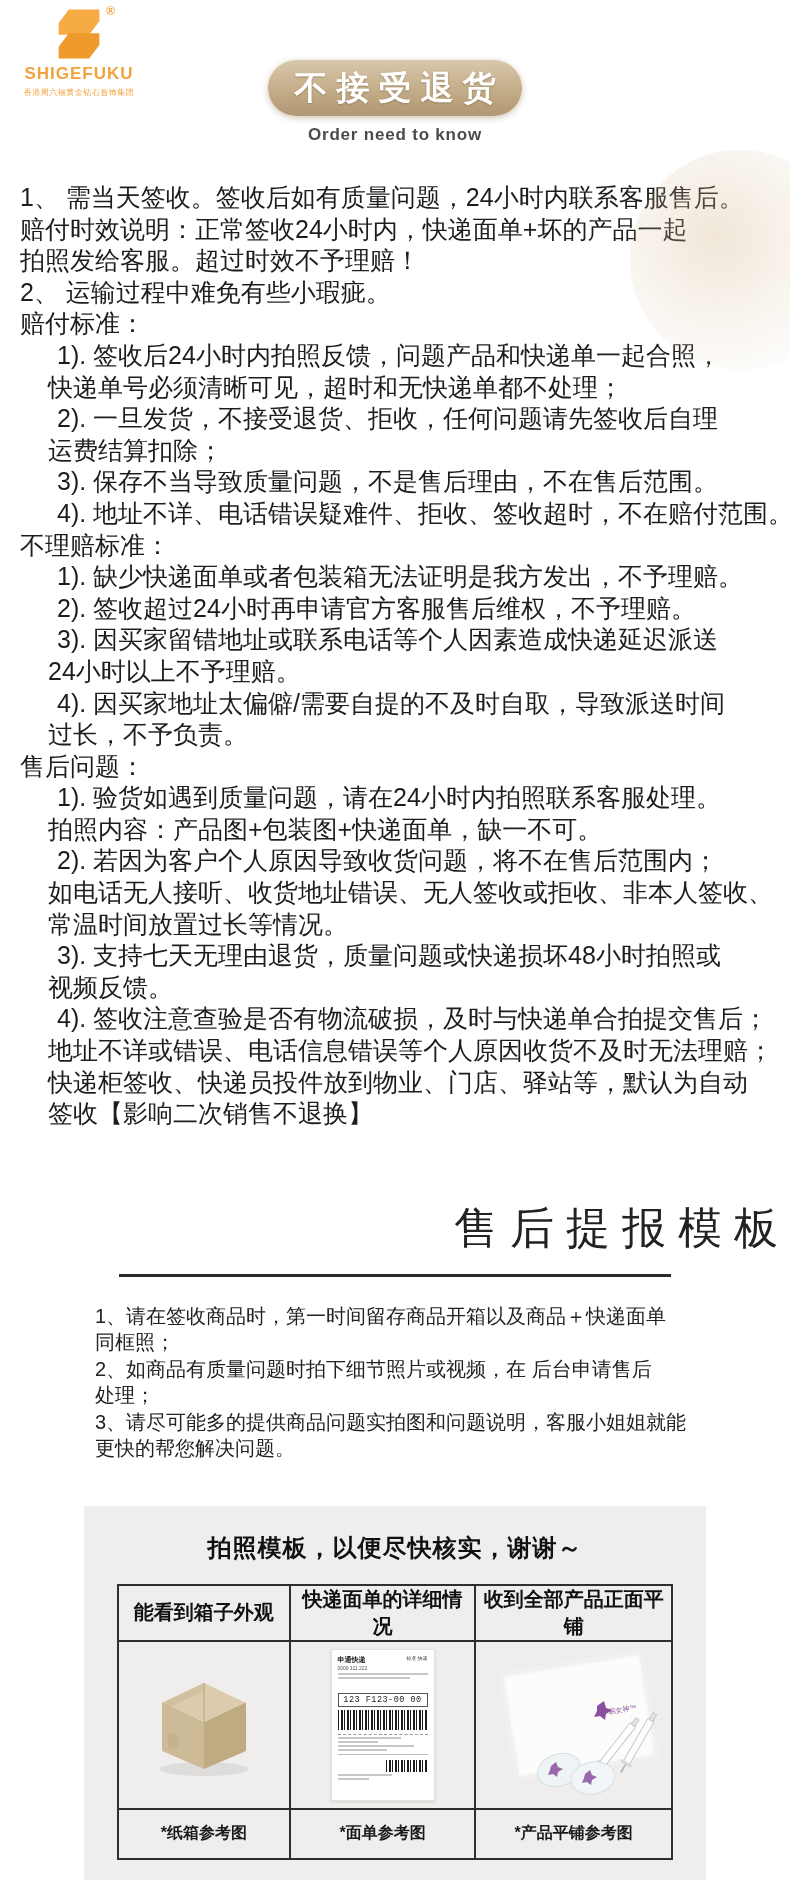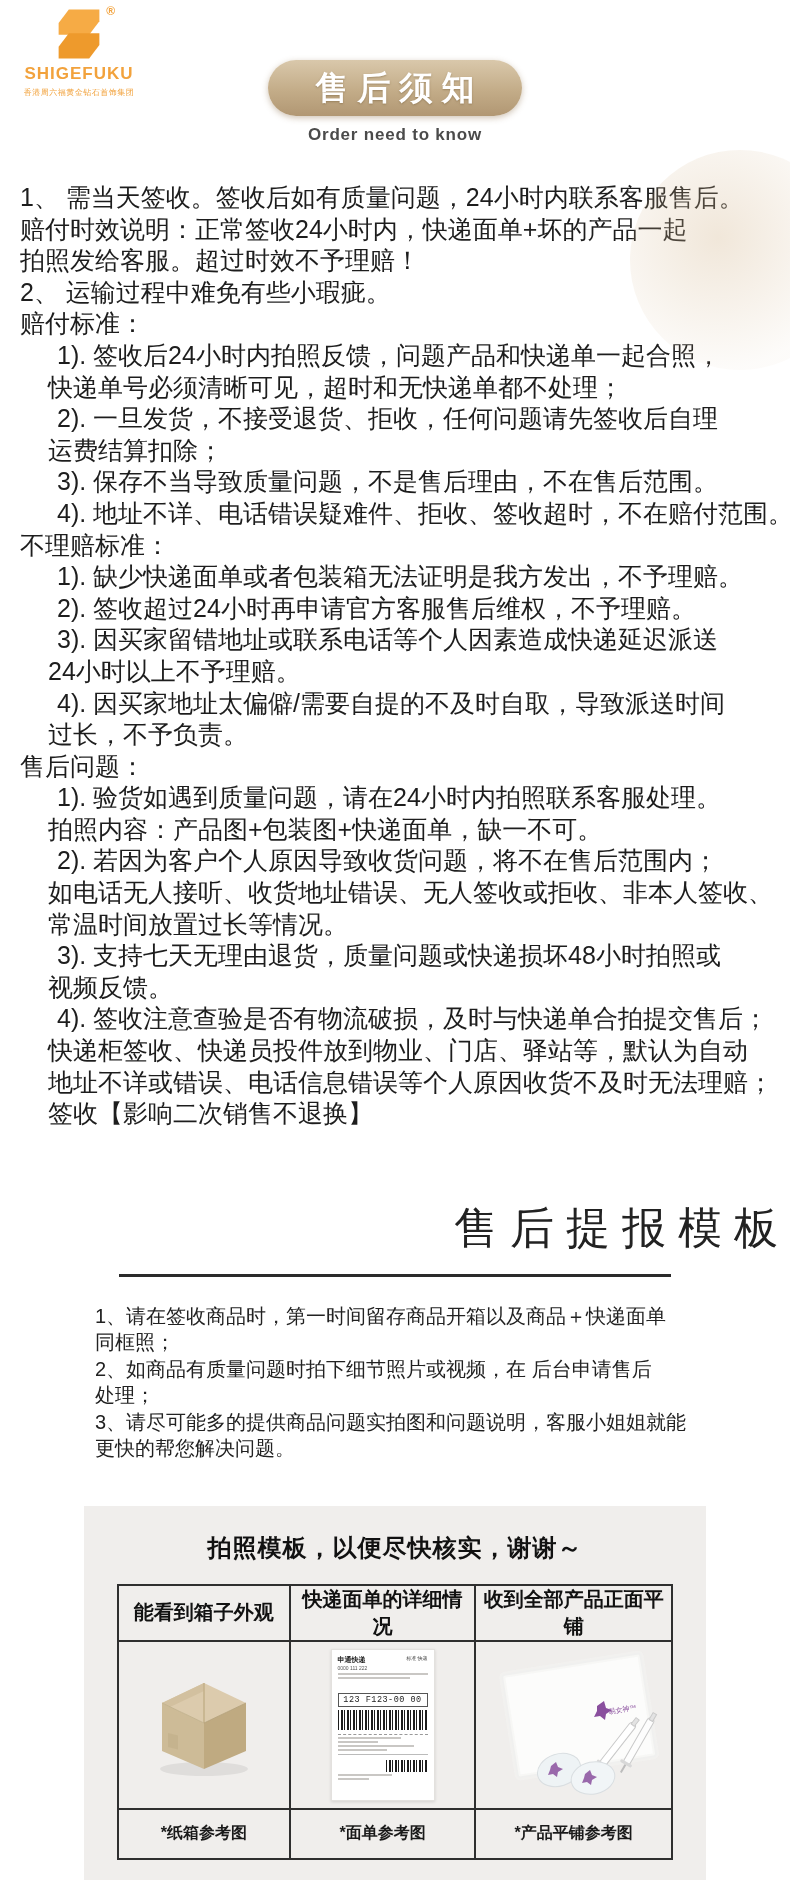--- a/index.html
+++ b/index.html
@@ -134,21 +134,21 @@
     <svg class="logo-svg" viewBox="0 0 60 66">
       <polygon points="54,4 18,4 6,20 6,34 42,34 54,18" fill="#f6ab45"></polygon>
       <polygon points="6,62 42,62 54,46 54,32 18,32 6,48" fill="#ee9a2c"></polygon>
     </svg>
     <span class="reg">®</span>
   </div>
   <div class="brand-name">SHIGEFUKU</div>
   <div class="brand-sub">香港周六福黄金钻石首饰集团</div>
 </header>
 
-<div class="banner">售后须知</div>
+<div class="banner">不接受退货</div>
 <div class="banner-sub">Order need to know</div>
 
 <section class="notice">
 
     <div class="nline top">1、 需当天签收。签收后如有质量问题，24小时内联系客服售后。</div>
 
     <div class="nline top">赔付时效说明：正常签收24小时内，快递面单+坏的产品一起</div>
 
     <div class="nline top">拍照发给客服。超过时效不予理赔！</div>
 
@@ -194,23 +194,23 @@
     <div class="nline subc">如电话无人接听、收货地址错误、无人签收或拒收、非本人签收、</div>
 
     <div class="nline subc">常温时间放置过长等情况。</div>
 
     <div class="nline sub">3). 支持七天无理由退货，质量问题或快递损坏48小时拍照或</div>
 
     <div class="nline subc">视频反馈。</div>
 
     <div class="nline sub">4). 签收注意查验是否有物流破损，及时与快递单合拍提交售后；</div>
 
+    <div class="nline subc">地址不详或错误、电话信息错误等个人原因收货不及时无法理赔；</div>
+
     <div class="nline subc">快递柜签收、快递员投件放到物业、门店、驿站等，默认为自动</div>
-
-    <div class="nline subc">地址不详或错误、电话信息错误等个人原因收货不及时无法理赔；</div>
 
     <div class="nline subc">签收【影响二次销售不退换】</div>
   </section>
 
 <section>
   <h2 class="tpl-title">售后提报模板</h2>
   <div class="tpl-rule"></div>
   <div class="tpl-list">
 
       <div class="tline">1、请在签收商品时，第一时间留存商品开箱以及商品＋快递面单</div>

